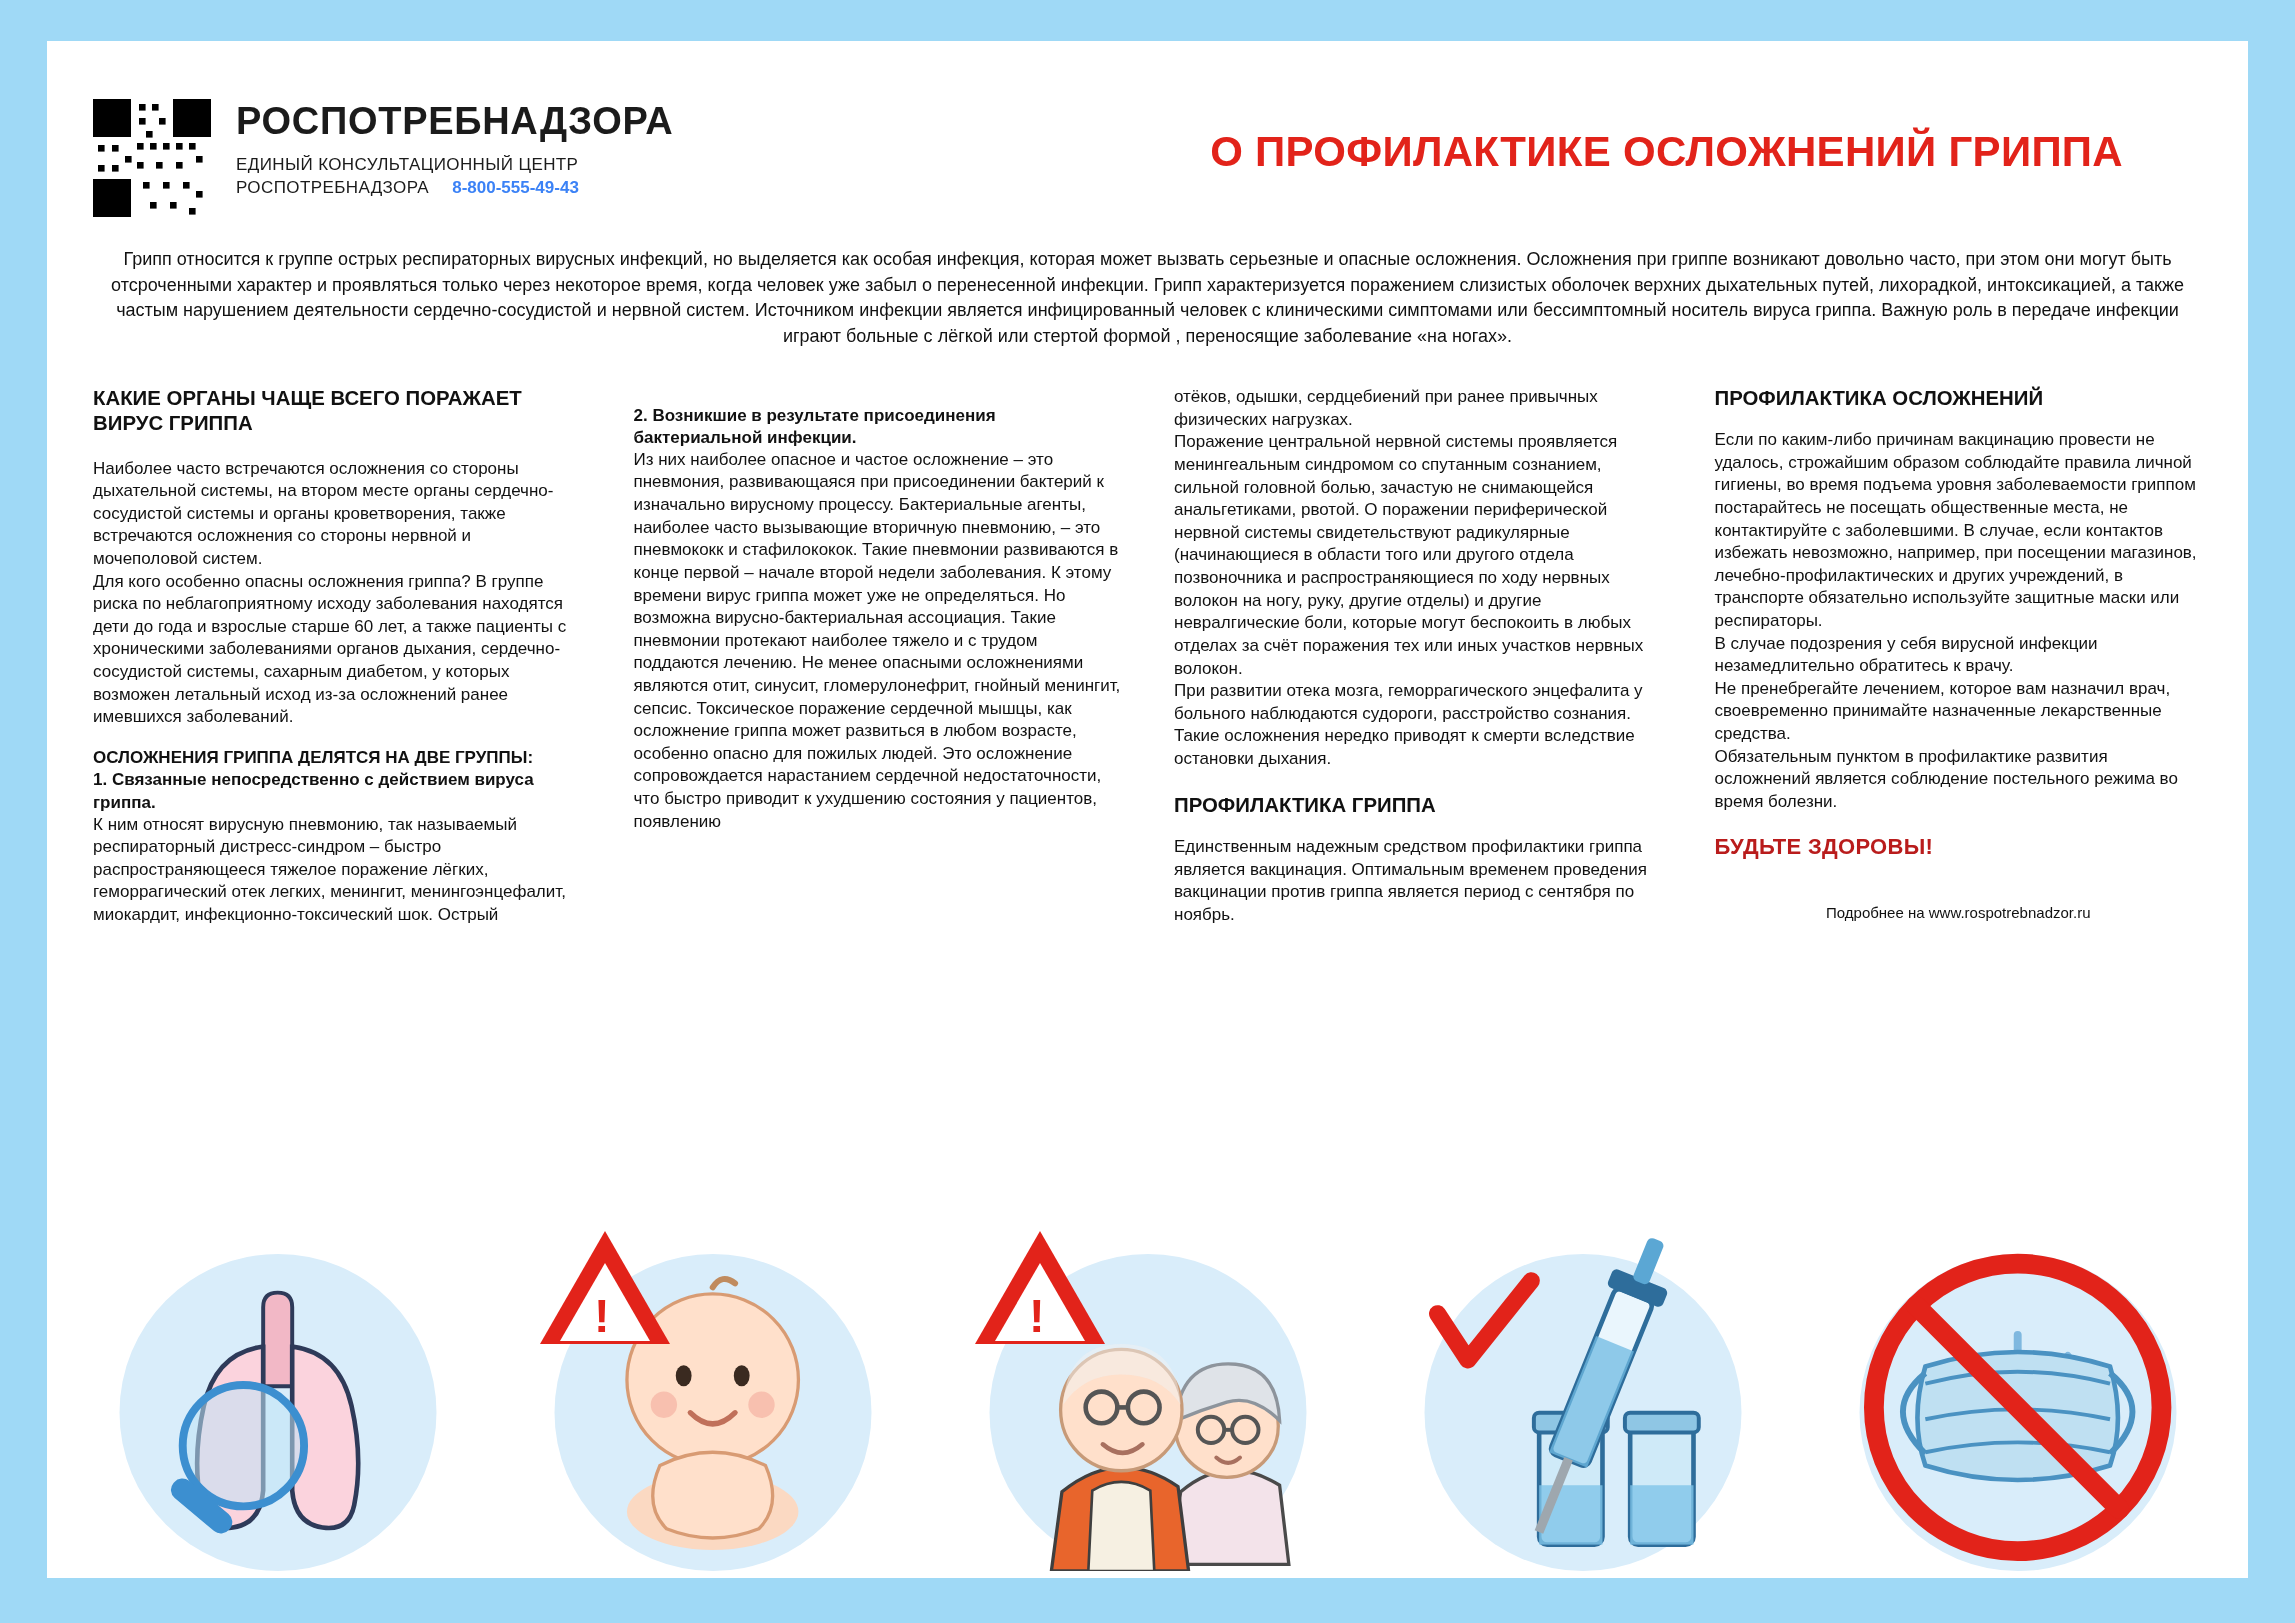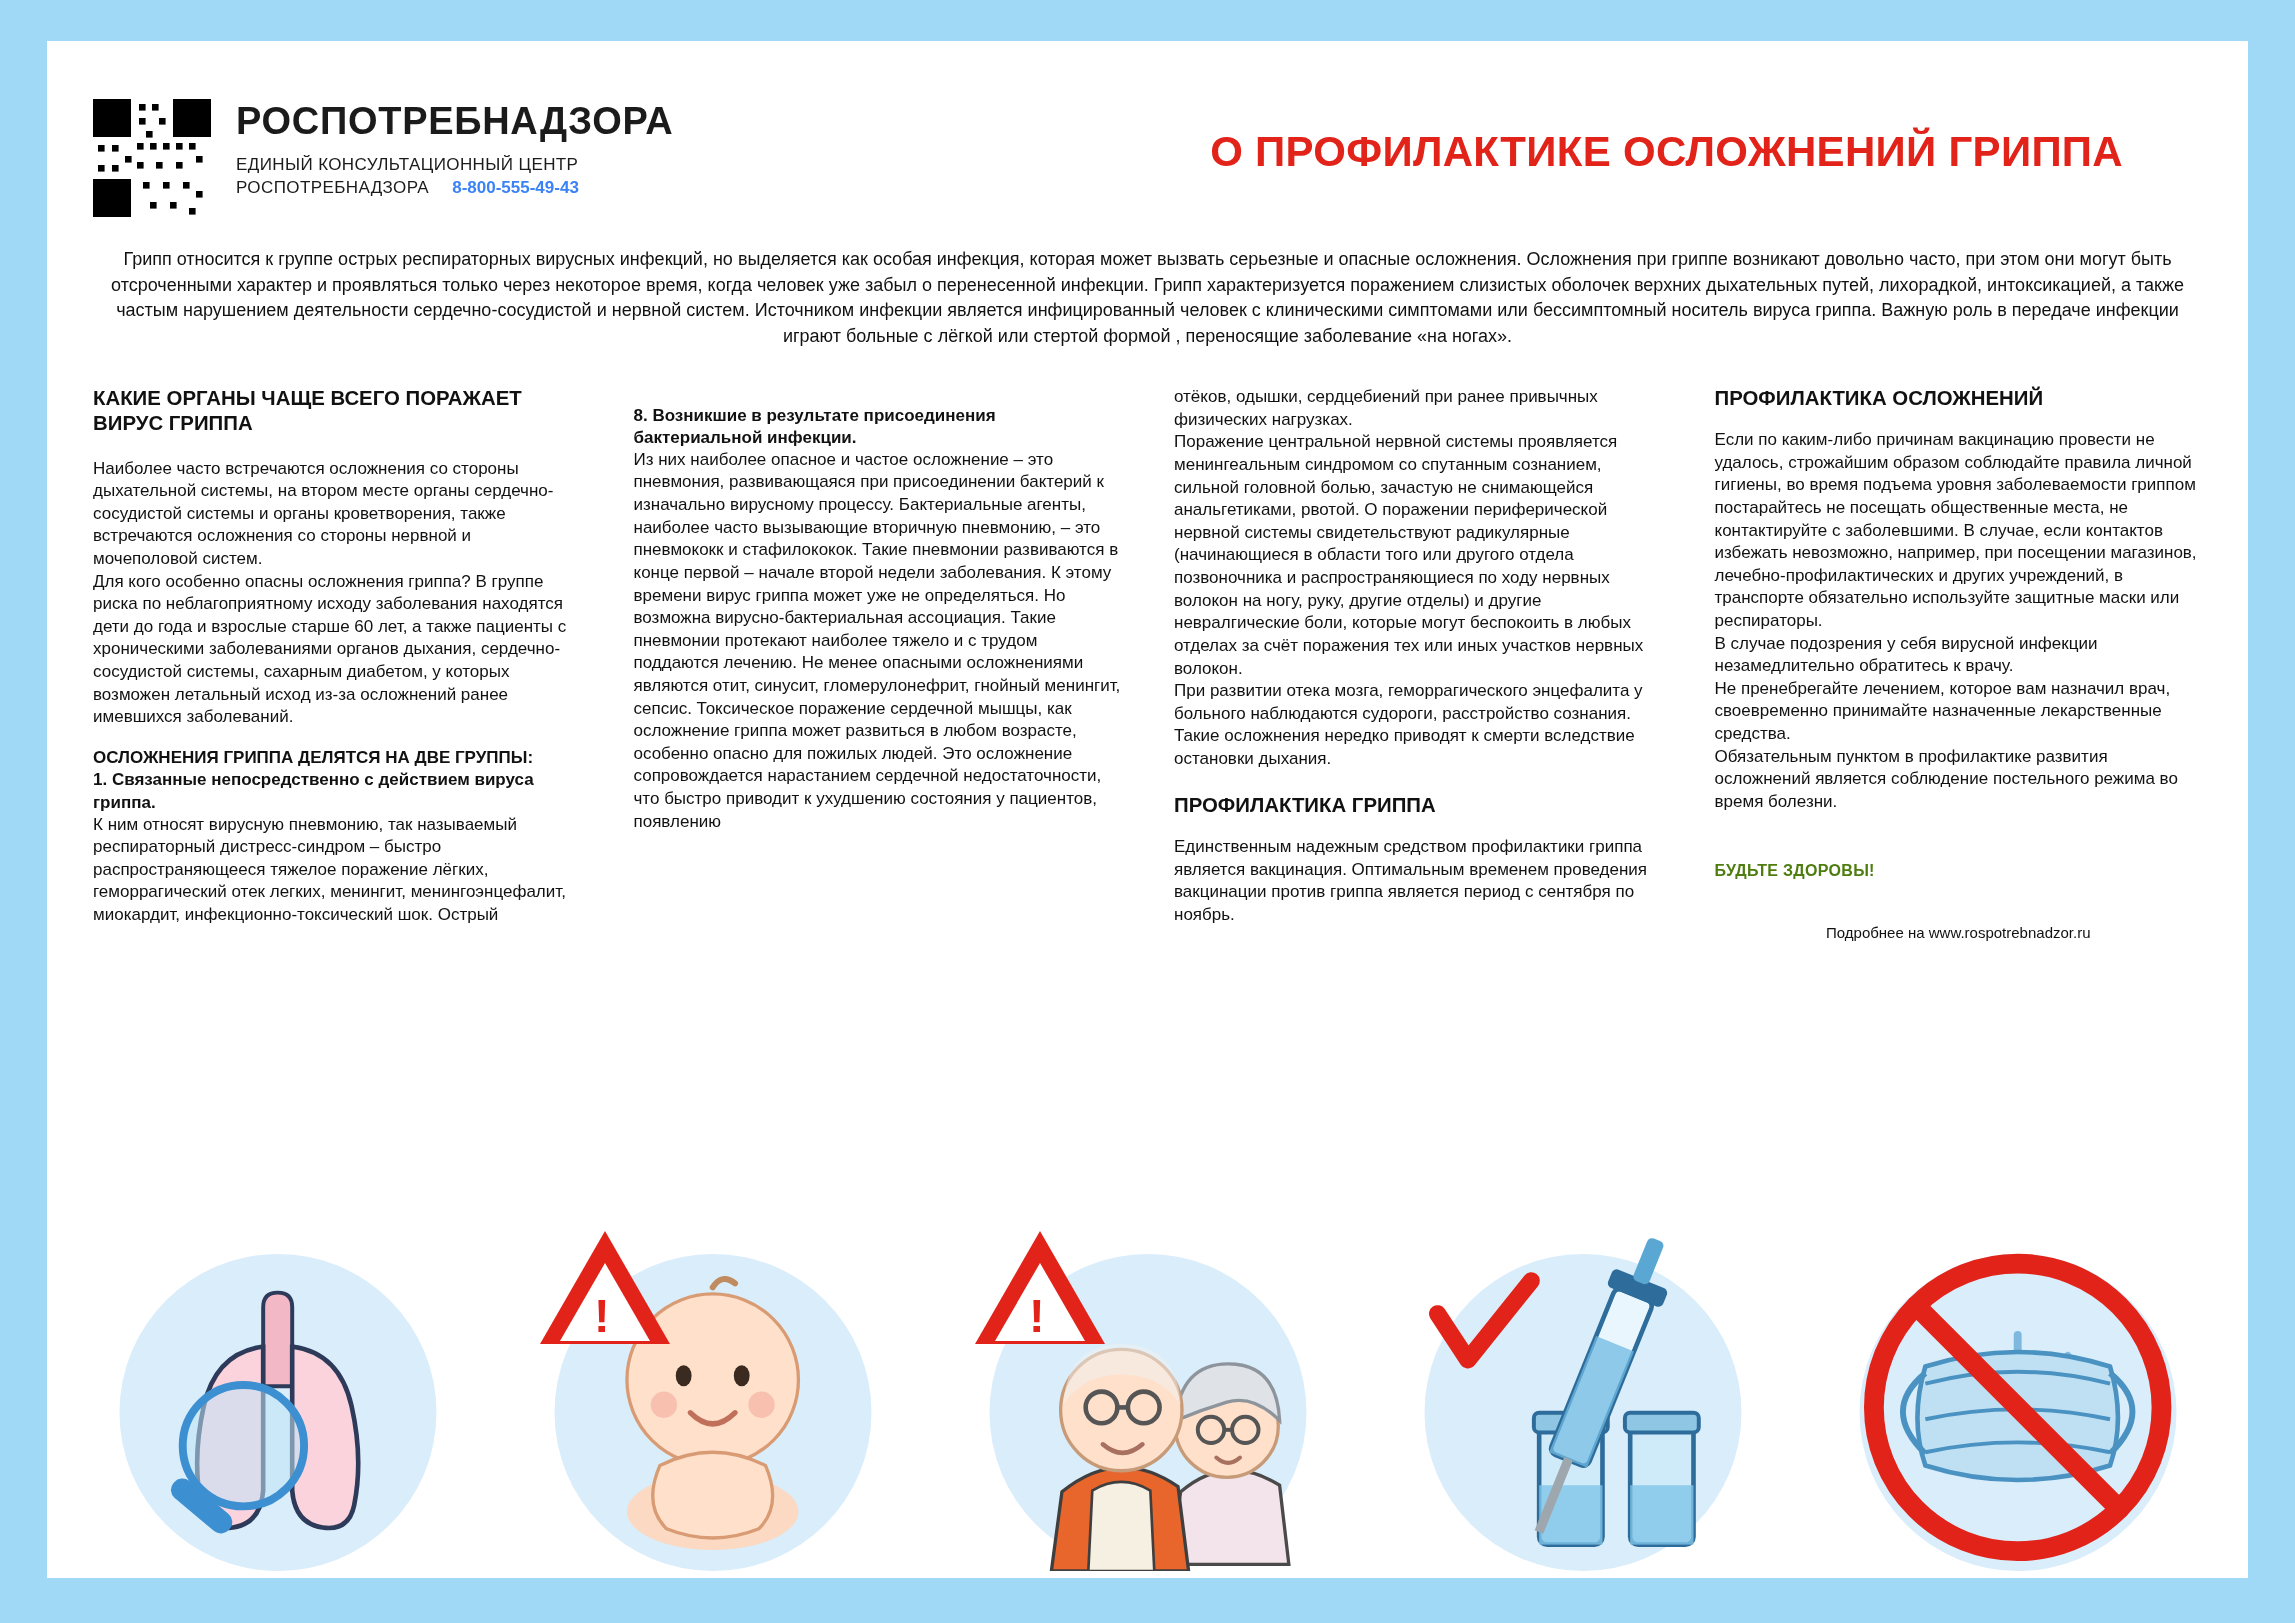--- a/index.html
+++ b/index.html
@@ -150,23 +150,23 @@
   .gap-28 { height: 18.5px; }
   .gap-34 { height: 22.4px; }
   h3.sub {
     margin: 0;
     font-size: 17px;
     font-weight: bold;
     line-height: 1.3;
     color: #111111;
   }
   .healthy {
-    margin-top: 48px;
-    color: #4d7c0f;
-    font-size: 16px;
+    margin-top: 20px;
+    color: #b91c1c;
+    font-size: 22px;
     font-weight: bold;
     letter-spacing: 0.3px;
   }
   .more {
     margin-top: 44px;
     font-size: 15px;
     color: #111111;
     text-align: center;
   }
 
@@ -260,21 +260,21 @@
         <p class="body">Наиболее часто встречаются осложнения со стороны дыхательной системы, на втором месте органы сердечно-сосудистой системы и органы кроветворения, также встречаются осложнения со стороны нервной и мочеполовой систем.</p>
         <p class="body">Для кого особенно опасны осложнения гриппа? В группе риска по неблагоприятному исходу заболевания находятся дети до года и взрослые старше 60 лет, а также пациенты с хроническими заболеваниями органов дыхания, сердечно-сосудистой системы, сахарным диабетом, у которых возможен летальный исход из-за осложнений ранее имевшихся заболеваний.</p>
         <div class="gap-28"></div>
         <h3 class="sub">ОСЛОЖНЕНИЯ ГРИППА ДЕЛЯТСЯ НА ДВЕ ГРУППЫ:</h3>
         <h3 class="sub">1. Связанные непосредственно с действием вируса гриппа.</h3>
         <p class="body">К ним относят вирусную пневмонию,  так называемый респираторный дистресс-синдром – быстро распространяющееся тяжелое поражение лёгких,  геморрагический отек легких, менингит, менингоэнцефалит, миокардит, инфекционно-токсический шок. Острый</p>
       </div>
 
       <div class="col">
         <div class="gap-28"></div>
-        <h3 class="sub">8. Возникшие в результате присоединения бактериальной инфекции.</h3>
+        <h3 class="sub">2. Возникшие в результате присоединения бактериальной инфекции.</h3>
         <p class="body">Из них наиболее опасное и частое осложнение – это пневмония, развивающаяся при присоединении бактерий к изначально вирусному процессу. Бактериальные агенты, наиболее часто вызывающие вторичную пневмонию, – это пневмококк и стафилококок. Такие пневмонии развиваются в конце первой – начале второй недели заболевания. К этому времени вирус гриппа может уже не определяться. Но возможна вирусно-бактериальная ассоциация. Такие пневмонии протекают наиболее тяжело и с трудом поддаются лечению. Не менее опасными осложнениями являются отит, синусит, гломерулонефрит, гнойный менингит, сепсис. Токсическое поражение сердечной мышцы, как осложнение гриппа может развиться в любом возрасте, особенно опасно для пожилых людей. Это осложнение сопровождается нарастанием сердечной недостаточности, что быстро приводит к ухудшению состояния у пациентов, появлению</p>
       </div>
 
       <div class="col">
         <p class="body">отёков, одышки, сердцебиений при ранее привычных физических нагрузках.</p>
         <p class="body">Поражение центральной нервной системы проявляется менингеальным синдромом со спутанным сознанием, сильной головной болью, зачастую не снимающейся анальгетиками, рвотой. О поражении периферической нервной системы свидетельствуют радикулярные (начинающиеся в области того или другого отдела позвоночника и распространяющиеся по ходу нервных волокон на ногу, руку, другие отделы) и другие невралгические боли, которые могут беспокоить в любых отделах за счёт поражения тех или иных участков нервных волокон.</p>
         <p class="body">При развитии отека мозга, геморрагического энцефалита у больного наблюдаются судороги, расстройство сознания. Такие осложнения нередко приводят к смерти вследствие остановки дыхания.</p>
         <div class="gap-34"></div>
         <h2 class="sec">ПРОФИЛАКТИКА ГРИППА</h2>
         <div class="gap-28"></div>

